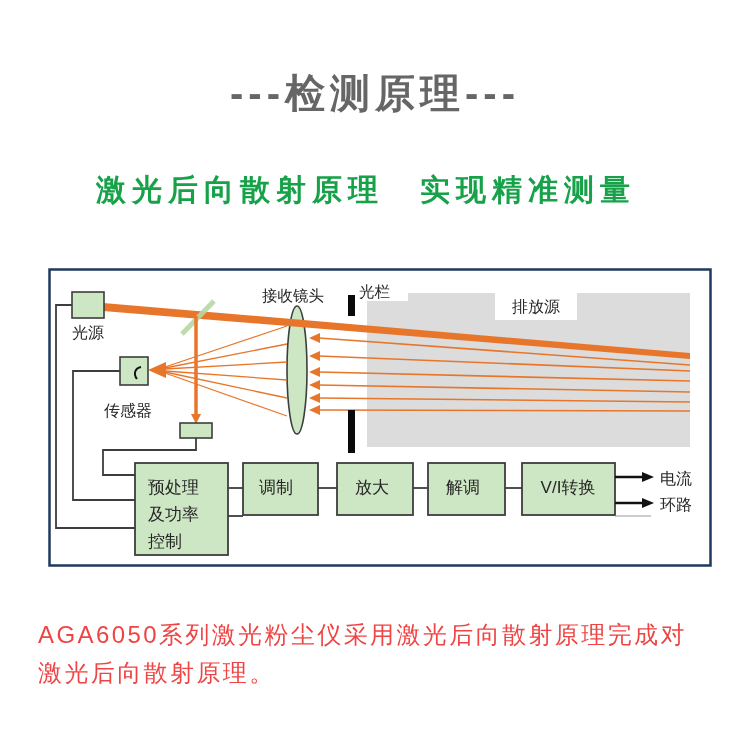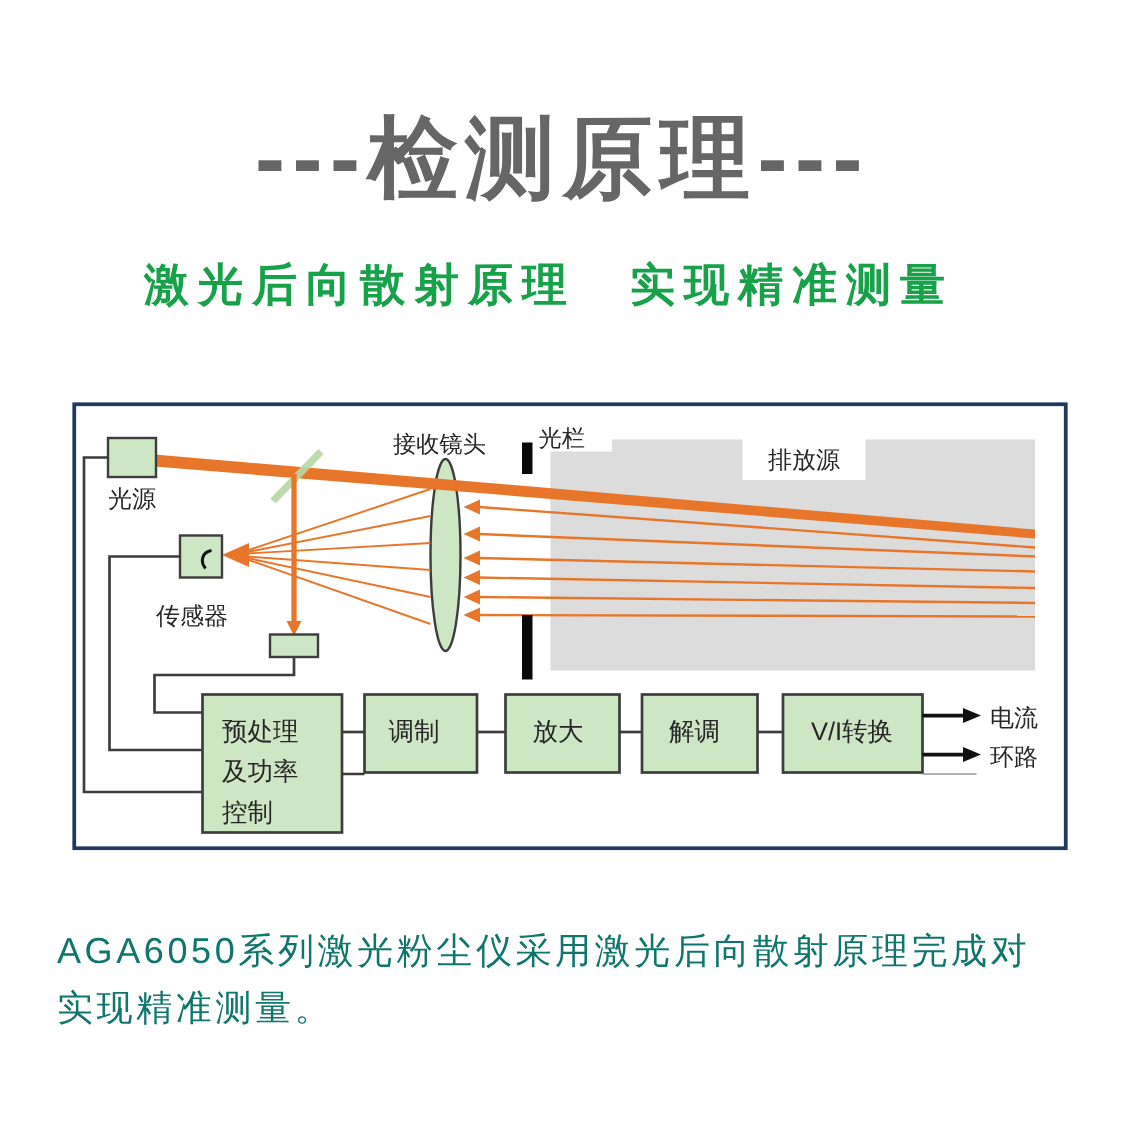--- a/index.html
+++ b/index.html
@@ -1,24 +1,24 @@
 <!DOCTYPE html>
 <html><head>
 <meta charset="utf-8">
 <style>
   html,body{margin:0;padding:0;background:#ffffff;}
   body{width:750px;height:750px;position:relative;overflow:hidden;
        font-family:"Liberation Sans","DejaVu Sans",sans-serif;}
   .page-title{position:absolute;top:66px;left:0;width:750px;text-align:center;
-       font-size:60px;font-weight:bold;color:#666666;letter-spacing:5px;white-space:nowrap;}
+       font-size:40px;font-weight:bold;color:#666666;letter-spacing:5px;white-space:nowrap;}
   .page-subtitle{position:absolute;top:170px;left:0;width:732px;text-align:center;
        font-size:30px;font-weight:bold;color:#17a24a;letter-spacing:6px;white-space:nowrap;}
   .diagram-wrap{position:absolute;left:48px;top:268px;width:664px;height:299px;}
   .desc{position:absolute;left:38px;top:616px;width:690px;
-       font-size:24px;color:#0f766e;letter-spacing:2.4px;line-height:38px;}
+       font-size:24px;color:#ef4444;letter-spacing:2.4px;line-height:38px;}
   .desc div{white-space:nowrap;}
   svg text{font-family:"Liberation Sans","DejaVu Sans",sans-serif;fill:#262626;}
   .lbl{font-size:16px;}
   .lbl-s{font-size:15.5px;}
   .boxtxt{font-size:17px;}
 </style>
 </head>
 <body>
 
 <div class="page-title">---检测原理---</div>
@@ -122,14 +122,14 @@
   <text class="boxtxt" x="324" y="225" text-anchor="middle">放大</text>
   <text class="boxtxt" x="415" y="225" text-anchor="middle">解调</text>
   <text class="boxtxt" x="520" y="225" text-anchor="middle">V/I转换</text>
   <text class="lbl" x="612" y="216">电流</text>
   <text class="lbl" x="612" y="242">环路</text>
 </svg>
 </div>
 
 <div class="desc">
   <div>AGA6050系列激光粉尘仪采用激光后向散射原理完成对</div>
-  <div>实现精准测量。</div>
+  <div>激光后向散射原理。</div>
 </div>
 
 </body></html>

